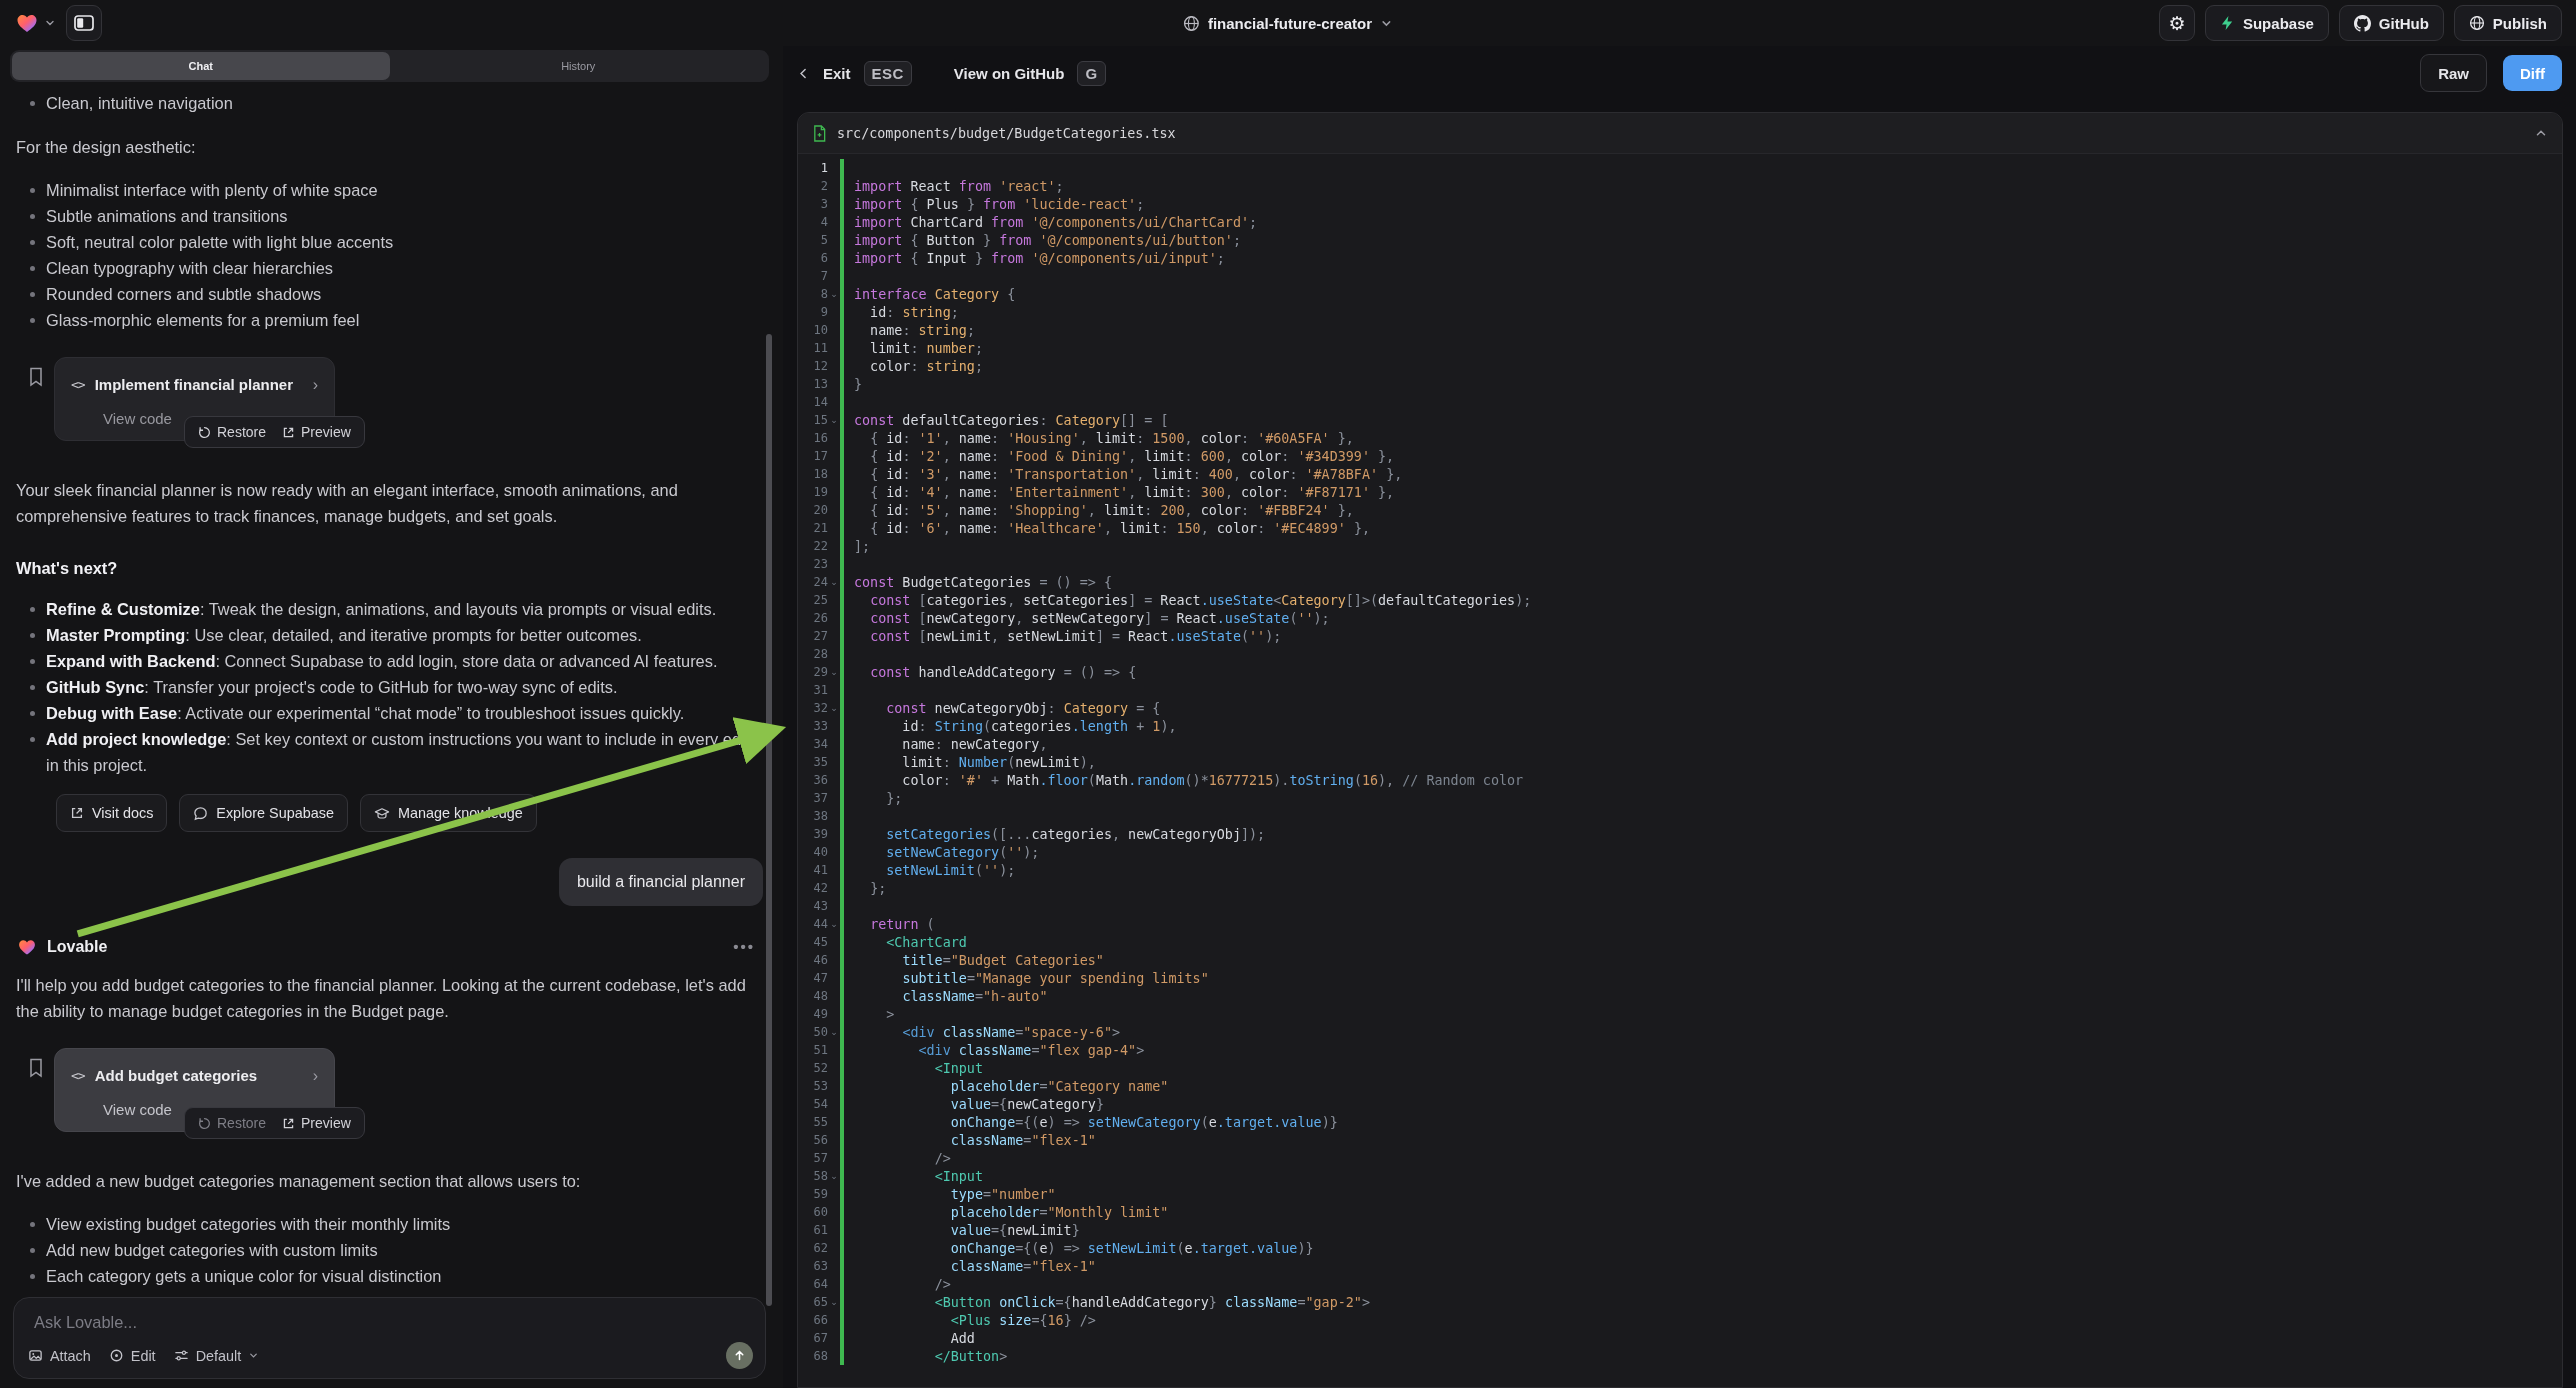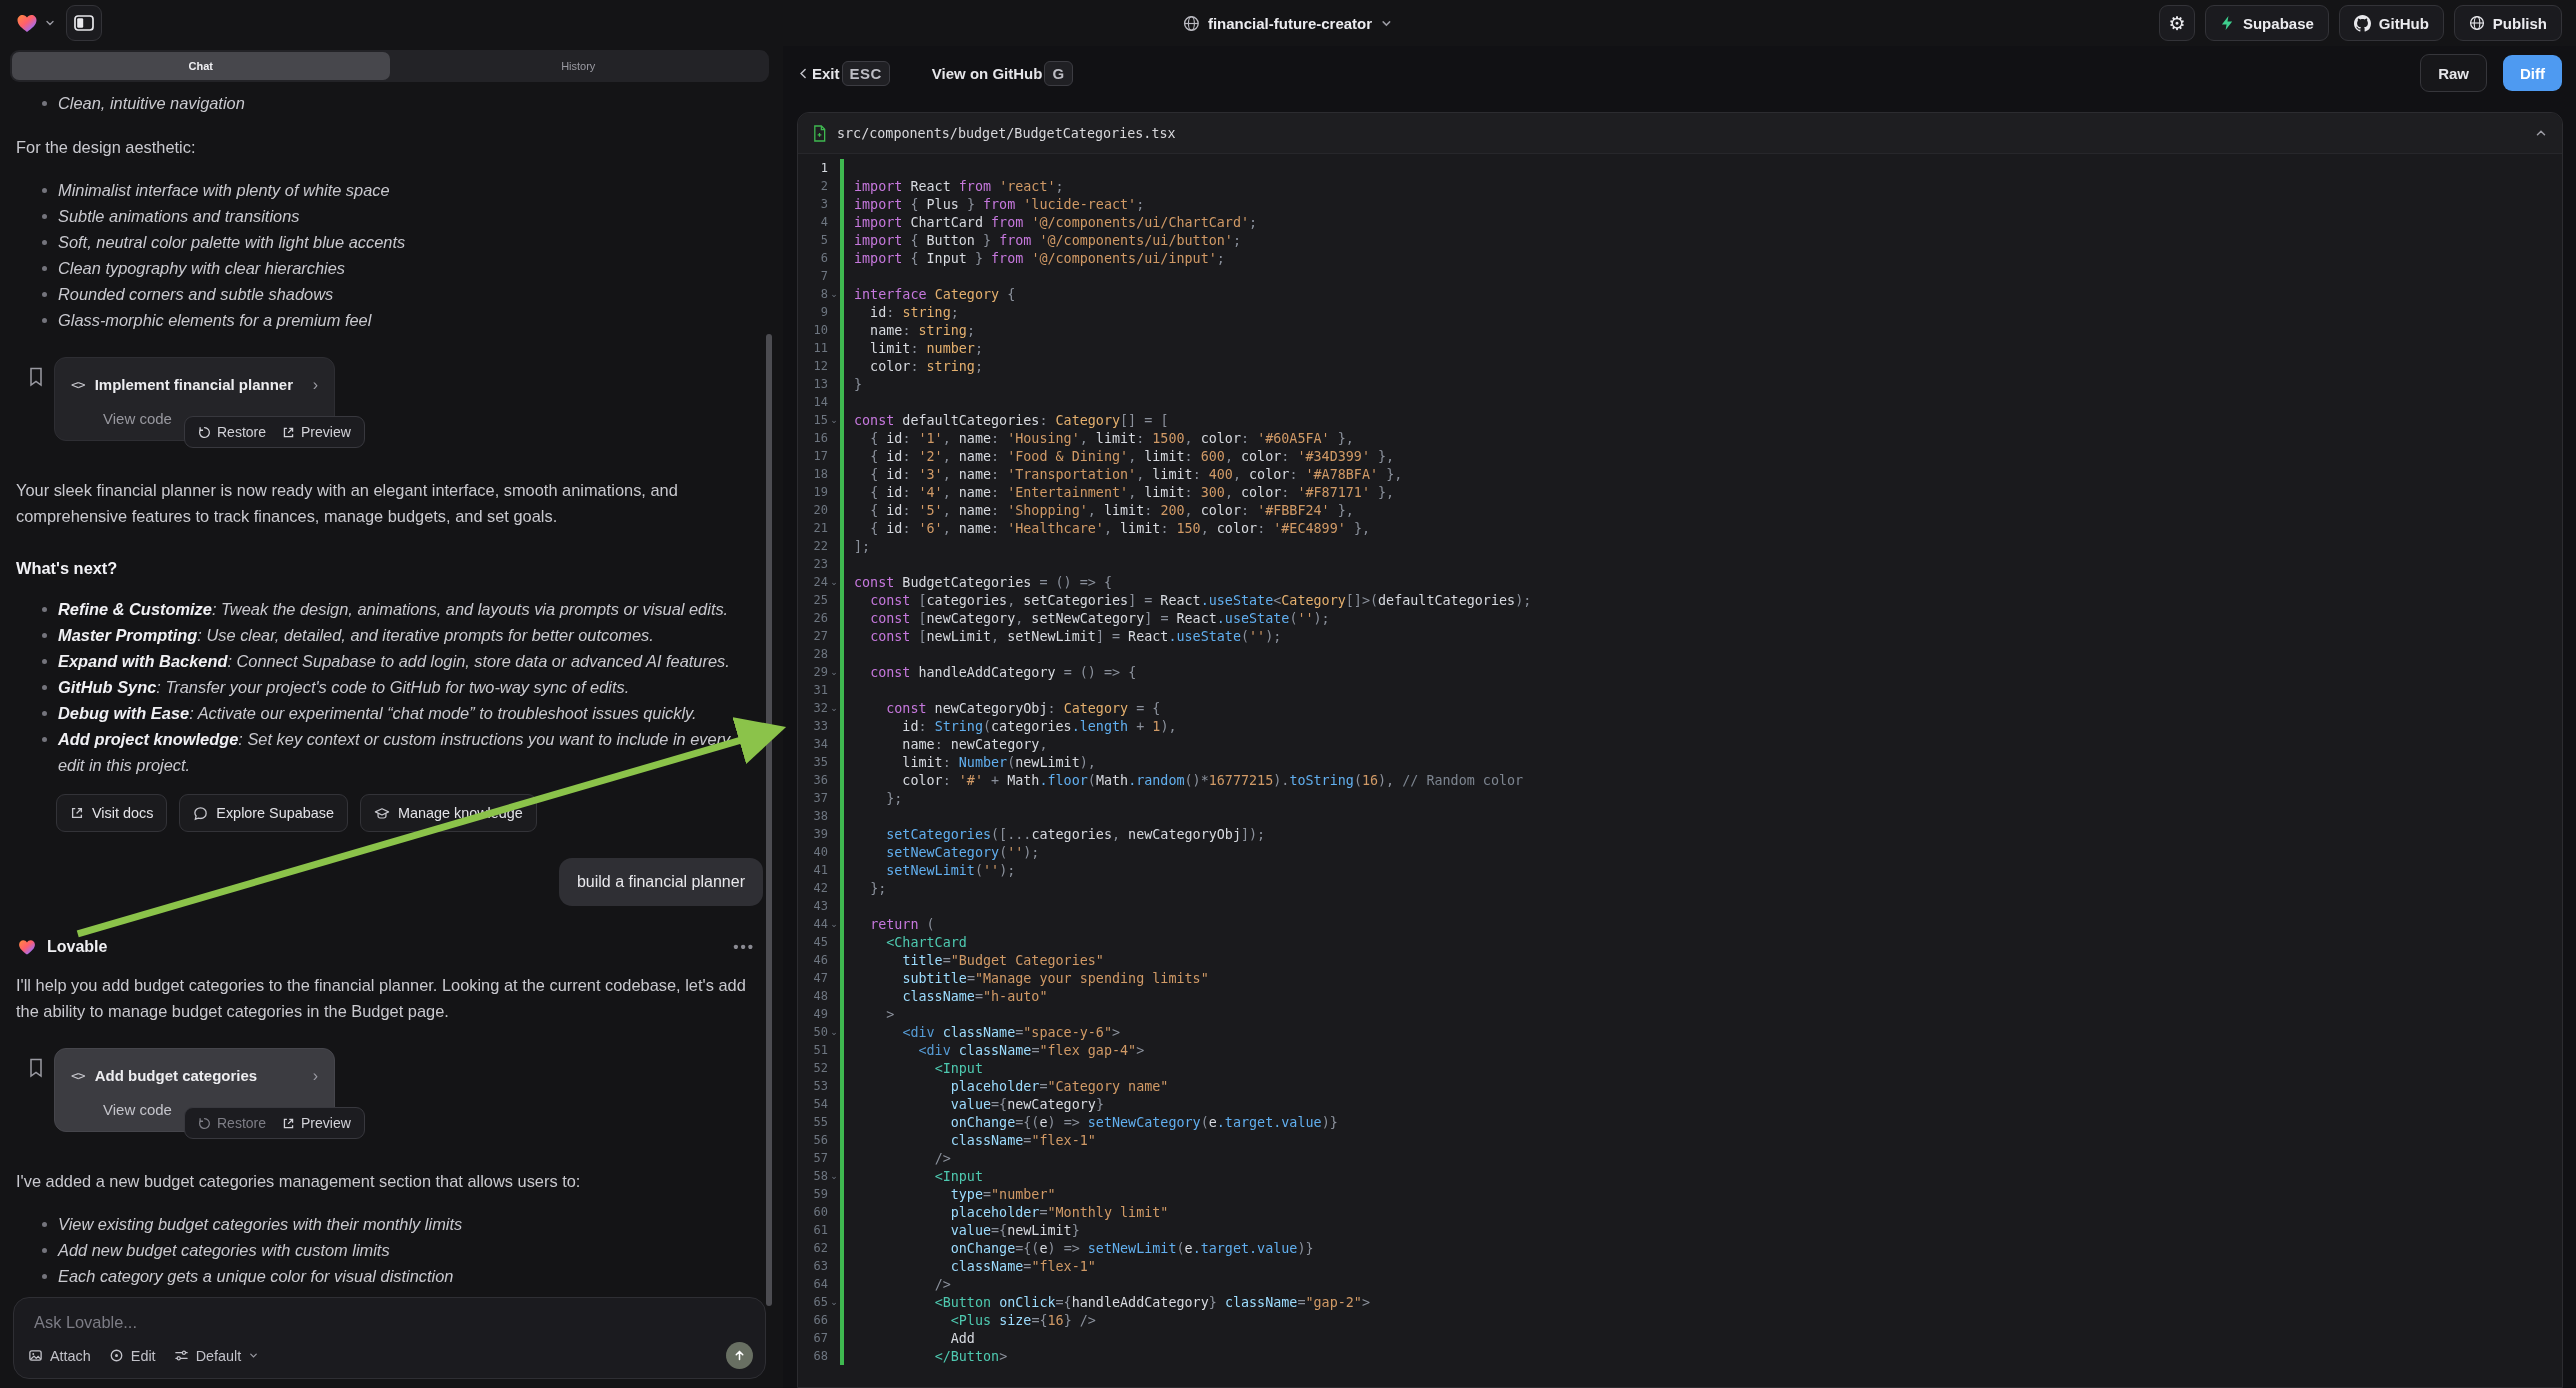--- a/index.html
+++ b/index.html
@@ -19,21 +19,21 @@
   .chat-panel{position:absolute;top:46px;left:0;width:783px;bottom:0;background:#141416;}
   .right-panel{position:absolute;top:46px;left:783px;right:0;bottom:0;background:#111114;}
 
   
   .tabs{position:absolute;top:4px;left:10px;right:14px;height:32px;background:#232327;border-radius:9px;display:flex;padding:2px;box-sizing:border-box;}
   .tab{flex:1;display:flex;align-items:center;justify-content:center;font-size:11px;color:#9a9aa2;border-radius:7px;}
   .tab.active{background:#47474c;color:#f0f0f3;font-weight:600;}
 
   
   .chat-scroll{position:absolute;top:40px;left:0;right:0;bottom:96px;overflow:hidden;padding:0 20px 0 16px;box-sizing:border-box;font-size:16.4px;line-height:26px;color:#c9c9cf;}
-  ul.chat-ul{list-style:none;margin:12px;padding:0 0 0 14px;font-style:italic;}
+  ul.chat-ul{list-style:none;margin:0;padding:0 0 0 14px;}
   .chat-li{position:relative;padding-left:16px;}
   .chat-li::before{content:"";position:absolute;left:0;top:11px;width:5px;height:5px;border-radius:50%;background:#74747c;}
   .chat-li b{color:#f0f0f4;font-weight:700;}
   .para{margin:0;color:#c9c9cf;}
   .h-bold{margin:0;color:#f2f2f6;font-weight:700;}
 
   
   .card-row{position:relative;margin-left:12px;margin-top:24px;margin-bottom:34px;height:86px;}
   .bm{position:absolute;left:0;top:10px;}
   .msg-card{position:absolute;left:26px;top:0;width:281px;height:84px;border-radius:12px;box-sizing:border-box;padding:14px 16px 0 16px;}
@@ -64,21 +64,21 @@
   .composer input{width:90%;background:transparent;border:none;outline:none;color:#e6e6ea;font-size:16.4px;font-family:"Liberation Sans",sans-serif;}
   .composer input::placeholder{color:#7c7c85;}
   .comp-row{position:absolute;left:14px;right:12px;bottom:9px;display:flex;align-items:center;gap:18px;color:#c2c2c9;font-size:14.4px;}
   .comp-item{display:flex;align-items:center;gap:7px;}
   .send-btn{margin-left:auto;width:27px;height:27px;border-radius:50%;background:#686f62;display:flex;align-items:center;justify-content:center;}
 
   .chat-scrollbar{position:absolute;right:11px;top:288px;width:6px;height:972px;border-radius:3px;background:#56565c;opacity:.85;}
 
   
   .code-header{height:54px;display:flex;align-items:center;padding:0 14px;gap:10px;color:#e6e6ea;}
-  .hd-item{display:flex;align-items:center;gap:2px;font-size:15px;font-weight:600;text-align:right;}
+  .hd-item{display:flex;align-items:center;gap:13px;font-size:15px;font-weight:600;text-align:right;}
   .kbd{font-size:15px;font-weight:700;color:#bdbdc4;border:1px solid #3c3c42;background:#202024;border-radius:6px;padding:3px 7px;letter-spacing:0.5px;}
   .hd-spacer{flex:1;}
   .raw-btn{height:36px;padding:0 17px;display:flex;align-items:center;border:1px solid #36363b;background:#17171a;border-radius:9px;color:#e6e6ea;font-size:15px;font-weight:600;}
   .diff-btn{height:36px;padding:0 17px;display:flex;align-items:center;border-radius:9px;color:#fff;font-size:15px;font-weight:600;margin-left:6px;}
 
   .file-card{position:absolute;left:14px;right:13px;top:66px;bottom:0;background:#1a1a1d;border:1px solid #2c2c30;border-radius:12px 12px 0 0;overflow:hidden;}
   .file-head{height:40px;background:#1e1e21;border-bottom:1px solid #27272b;display:flex;align-items:center;gap:10px;padding:0 14px;}
   .file-path{font-family:"DejaVu Sans Mono",monospace;font-size:13.4px;color:#d8d8dc;flex:1;}
   .code-area{position:relative;padding-top:5px;}
   .diff-gutter{position:absolute;left:42px;top:5px;bottom:0;width:4px;}

